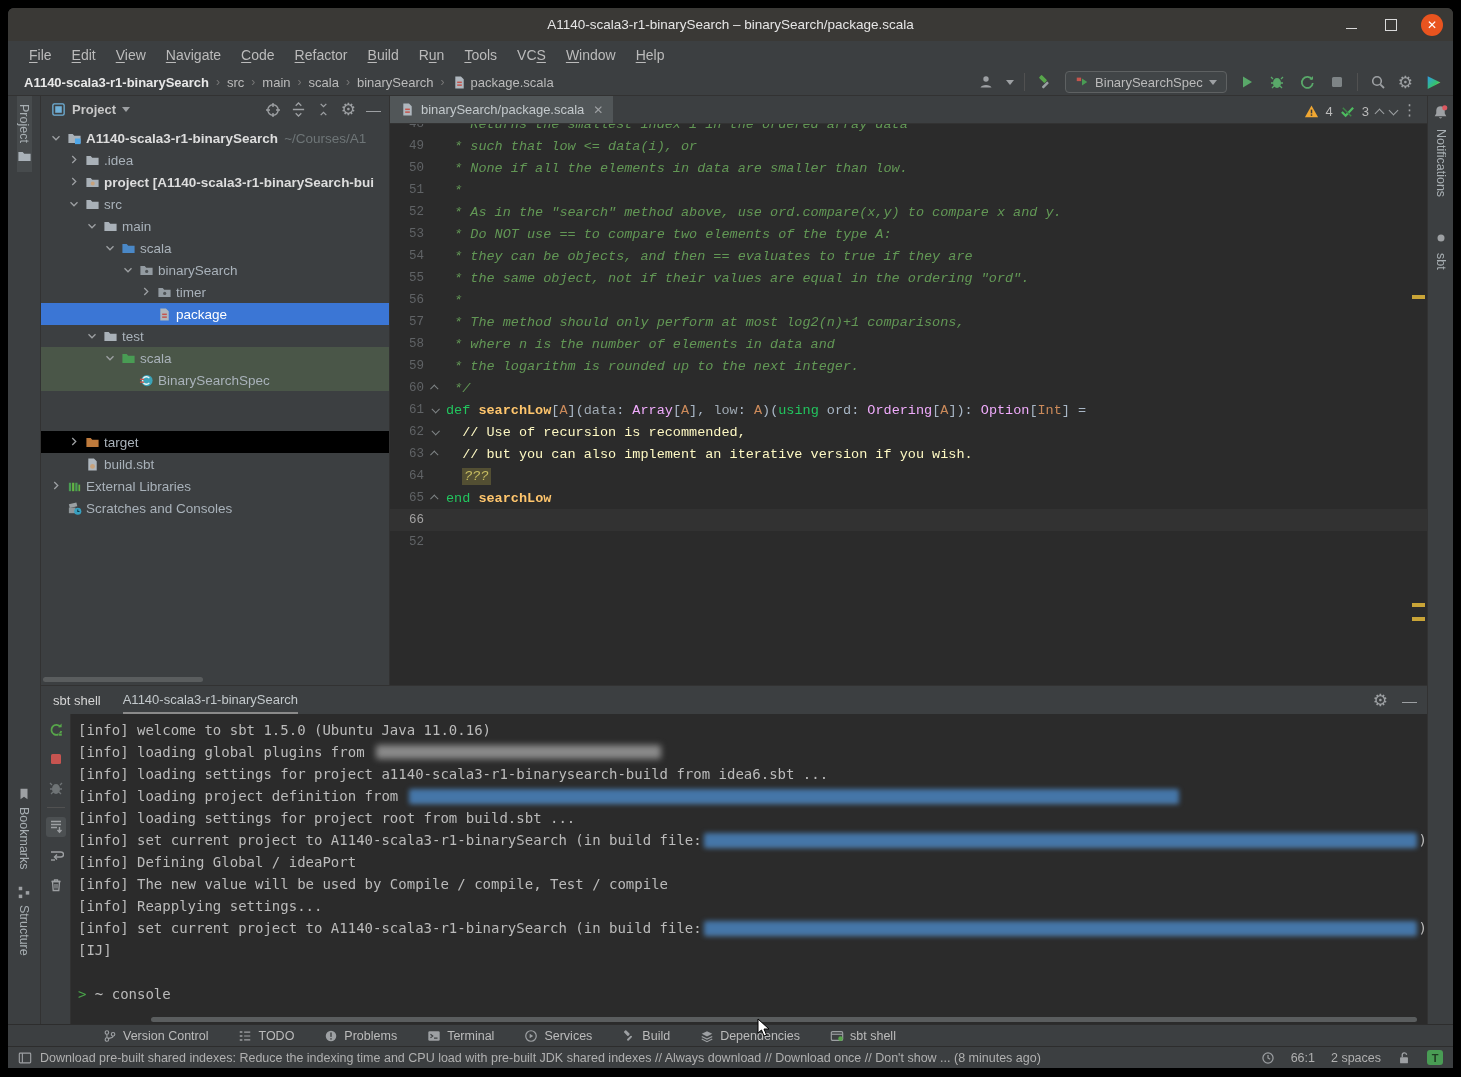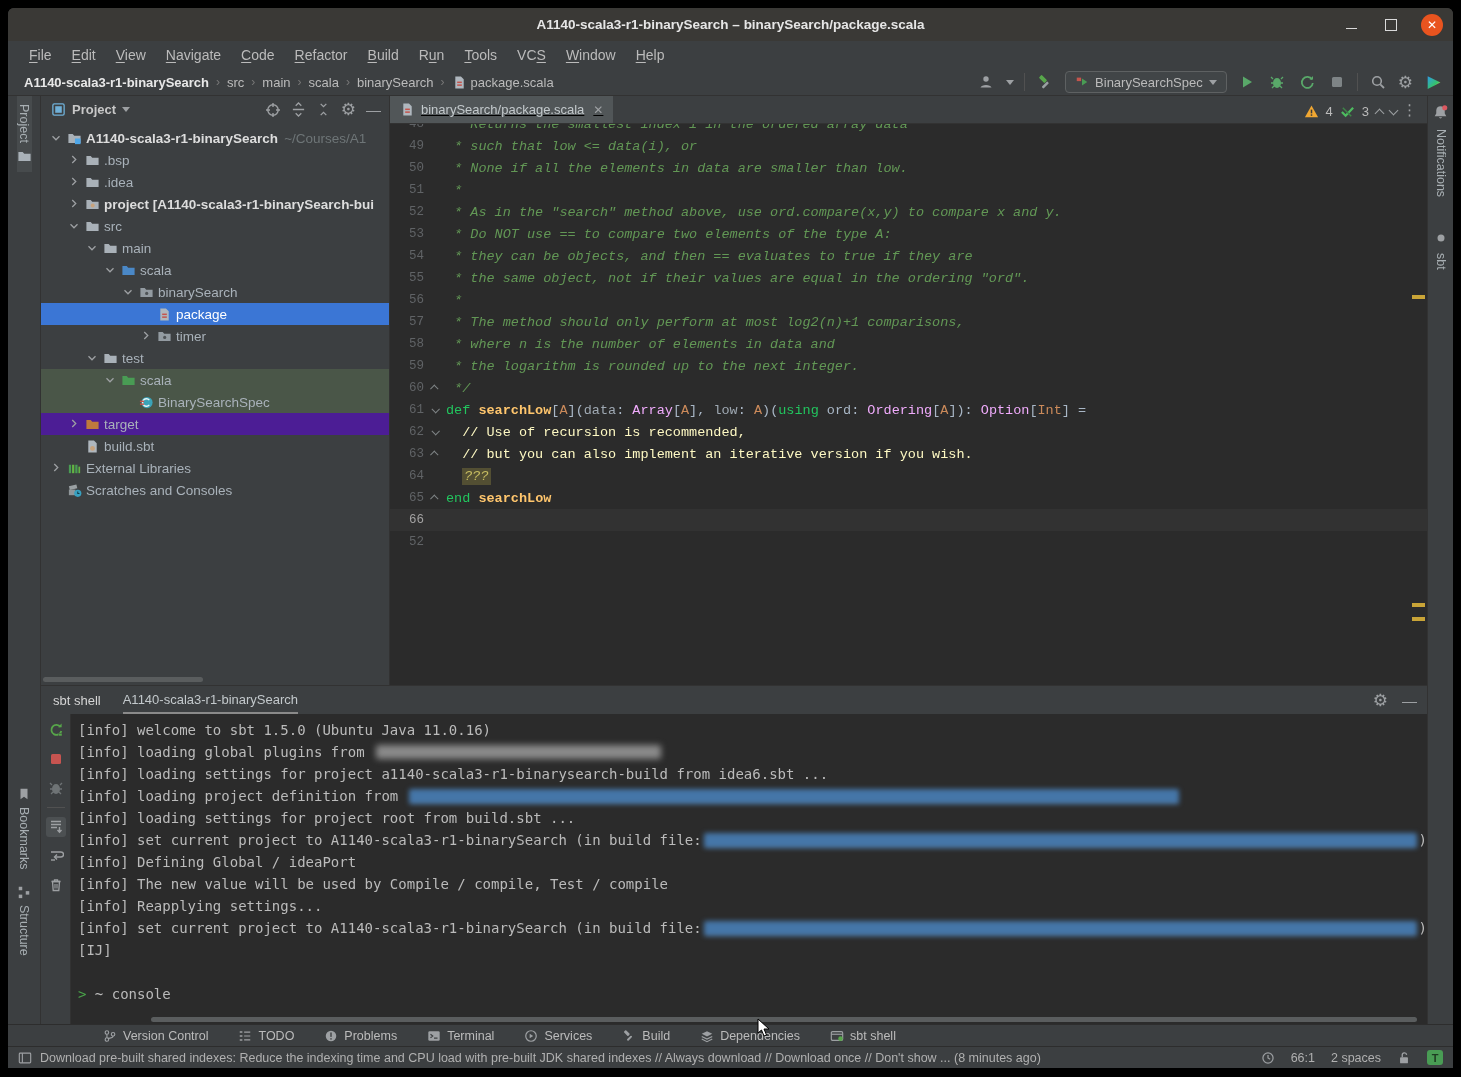--- a/index.html
+++ b/index.html
@@ -4,21 +4,21 @@
 <style>
   * { margin:0; padding:0; box-sizing:border-box; }
   html,body { background:#000; }
   .screen { position:relative; width:1461px; height:1077px; background:#000; overflow:hidden;
             font-family:"Liberation Sans", sans-serif; -webkit-font-smoothing:antialiased; }
   .window { position:absolute; left:8px; top:8px; width:1445px; height:1060px;
             background:#3C3F41; display:flex; flex-direction:column; overflow:hidden; border-radius:6px 6px 0 0; }
 
   
   .titlebar { height:33px; background:#3A3936; display:flex; align-items:center; position:relative; flex:0 0 auto; }
-  .title-text { position:absolute; left:0; right:0; text-align:center; color:#E6E6E6; font-size:13.5px; font-weight:bold; }
+  .title-text { position:absolute; left:0; right:0; text-align:center; color:#E6E6E6; font-size:13.5px; font-weight:normal; }
   .win-btns { position:absolute; right:10px; top:0; height:33px; display:flex; align-items:center; gap:22px; }
   .wb { width:17px; height:17px; display:flex; align-items:center; justify-content:center; color:#E0E0E0; font-size:13px; }
   .wb.min::after{ content:""; width:11px; height:1.6px; background:#DADADA; margin-top:8px; }
   .wb.max::after{ content:""; width:10px; height:10px; border:1.6px solid #DADADA; }
   .wb.close { width:22px; height:22px; border-radius:50%; background:#E9541F; }
   .wb.close::after{ content:"✕"; color:#fff; font-size:12px; }
 
   
   .menubar { height:28px; background:#3C3F41; display:flex; align-items:center; padding-left:12px; gap:2px; flex:0 0 auto; }
   .menu-item { color:#BBBBBB; font-size:14px; padding:3px 9px; border-radius:3px; }
@@ -58,27 +58,27 @@
   .tree { flex:1; overflow:hidden; padding-top:3px; font-size:13.5px; white-space:nowrap; }
   .tree-row { height:22px; display:flex; align-items:center; color:#A9B2BA; }
   .tree-row .chev { width:18px; display:flex; justify-content:center; flex:0 0 auto; }
   .tree-row .ticon { width:18px; display:flex; justify-content:center; flex:0 0 auto; }
   .tree-row .lbl { margin-left:3px; }
   .tree-row .lbl.bold { color:#DDDDDD; font-weight:bold; }
   .tree-row .suffix { color:#6E7577; margin-left:6px; }
   .tree-row.selected { background:#3B76D5; }
   .tree-row.selected .lbl { color:#FFFFFF; }
   .tree-row.wash-test { background:#4A5648; }
-  .tree-row.wash-excluded { background:#4c1d95; }
+  .tree-row.wash-excluded { background:#000000;margin-top:40px; }
   .pp-hscroll { position:absolute; left:2px; bottom:3px; width:160px; height:5px; border-radius:3px; background:#5A5D5E; }
 
   
   .editor-col { flex:1; display:flex; flex-direction:column; min-width:0; background:#2B2B2B; position:relative; }
   .tabbar { height:28px; background:#3C3F41; display:flex; align-items:stretch; border-bottom:1px solid #323232; flex:0 0 auto; }
-  .etab { display:flex; align-items:center; gap:6px; background:#515658; padding:0 10px;text-decoration:underline; }
+  .etab { display:flex; align-items:center; gap:6px; background:#515658; padding:0 10px; }
   .etab .lbl { color:#C3C9CC; font-size:13px; }
   .etab .x { color:#9DA0A3; font-size:12px; margin-left:3px; }
   .tabbar .kebab { margin-left:auto; color:#9DA0A3; font-size:15px; display:flex; align-items:center; padding:0 10px; }
   .code-area { flex:1; overflow:hidden; position:relative; font-family:Liberation Mono, monospace; font-size:13.5px; }
   .code-scroll { margin-top:-11px; }
   .code-line { height:22px; display:flex; align-items:center; white-space:pre; }
   .code-line.caret-line { background:#323232; }
   .gut-num { width:34px; text-align:right; color:#606366; flex:0 0 auto; font-size:12.5px; }
   .gut-fold { width:22px; flex:0 0 auto; display:flex; justify-content:center; align-items:center; }
   .fold-mark { width:6px; height:6px; border-right:1.6px solid #7F8486; border-bottom:1.6px solid #7F8486; }
@@ -354,33 +354,20 @@
                   <span class="chev">
                     <svg width="14" height="14" viewBox="0 0 16 16">
                       <path d="M6 3.5l4 4-4 4" stroke="#9DA0A3" stroke-width="1.5" fill="none"></path>
                     </svg>
                   </span>
                   <span class="ticon">
                     <svg width="15" height="15" viewBox="0 0 16 16">
                       <path d="M1.5 3.2h4.6l1.6 1.8h6.8v7.8H1.5z" fill="#A9B1B8"></path>
                     </svg>
                   </span>
-                  <span class="lbl">.bsp</span>
-                </div>
-                <div class="tree-row" style="padding-left: 24px;">
-                  <span class="chev">
-                    <svg width="14" height="14" viewBox="0 0 16 16">
-                      <path d="M6 3.5l4 4-4 4" stroke="#9DA0A3" stroke-width="1.5" fill="none"></path>
-                    </svg>
-                  </span>
-                  <span class="ticon">
-                    <svg width="15" height="15" viewBox="0 0 16 16">
-                      <path d="M1.5 3.2h4.6l1.6 1.8h6.8v7.8H1.5z" fill="#A9B1B8"></path>
-                    </svg>
-                  </span>
                   <span class="lbl">.idea</span>
                 </div>
                 <div class="tree-row" style="padding-left: 24px;">
                   <span class="chev">
                     <svg width="14" height="14" viewBox="0 0 16 16">
                       <path d="M6 3.5l4 4-4 4" stroke="#9DA0A3" stroke-width="1.5" fill="none"></path>
                     </svg>
                   </span>
                   <span class="ticon">
                     <svg width="15" height="15" viewBox="0 0 16 16">
@@ -435,45 +422,45 @@
                       <path d="M4 6l4 4 4-4" stroke="#9DA0A3" stroke-width="1.5" fill="none"></path>
                     </svg>
                   </span>
                   <span class="ticon">
                     <svg width="15" height="15" viewBox="0 0 16 16">
                       <path d="M1.5 3.2h4.6l1.6 1.8h6.8v7.8H1.5z" fill="#939BA1"></path>
                       <circle cx="8.2" cy="9" r="1.7" fill="#4E5356"></circle>
                     </svg>
                   </span>
                   <span class="lbl">binarySearch</span>
+                </div>
+                <div class="tree-row" style="padding-left: 96px;">
+                  <span class="chev">
+                    <svg width="14" height="14" viewBox="0 0 16 16">
+                      <path d="M6 3.5l4 4-4 4" stroke="#9DA0A3" stroke-width="1.5" fill="none"></path>
+                    </svg>
+                  </span>
+                  <span class="ticon">
+                    <svg width="15" height="15" viewBox="0 0 16 16">
+                      <path d="M1.5 3.2h4.6l1.6 1.8h6.8v7.8H1.5z" fill="#939BA1"></path>
+                      <circle cx="8.2" cy="9" r="1.7" fill="#4E5356"></circle>
+                    </svg>
+                  </span>
+                  <span class="lbl">timer</span>
                 </div>
                 <div class="tree-row selected" style="padding-left: 96px;">
                   <span class="chev"></span>
                   <span class="ticon">
                     <svg width="15" height="15" viewBox="0 0 16 16">
                       <path d="M3.5 1.5h6l3 3v10h-9z" fill="#AFB7BE"></path>
                       <rect x="5.5" y="7" width="5" height="1.6" fill="#C4554D"></rect>
                       <rect x="5.5" y="10" width="5" height="1.6" fill="#C4554D"></rect>
                     </svg>
                   </span>
                   <span class="lbl">package</span>
-                </div>
-                <div class="tree-row" style="padding-left: 96px;">
-                  <span class="chev">
-                    <svg width="14" height="14" viewBox="0 0 16 16">
-                      <path d="M6 3.5l4 4-4 4" stroke="#9DA0A3" stroke-width="1.5" fill="none"></path>
-                    </svg>
-                  </span>
-                  <span class="ticon">
-                    <svg width="15" height="15" viewBox="0 0 16 16">
-                      <path d="M1.5 3.2h4.6l1.6 1.8h6.8v7.8H1.5z" fill="#939BA1"></path>
-                      <circle cx="8.2" cy="9" r="1.7" fill="#4E5356"></circle>
-                    </svg>
-                  </span>
-                  <span class="lbl">timer</span>
                 </div>
                 <div class="tree-row" style="padding-left: 42px;">
                   <span class="chev">
                     <svg width="14" height="14" viewBox="0 0 16 16">
                       <path d="M4 6l4 4 4-4" stroke="#9DA0A3" stroke-width="1.5" fill="none"></path>
                     </svg>
                   </span>
                   <span class="ticon">
                     <svg width="15" height="15" viewBox="0 0 16 16">
                       <path d="M1.5 3.2h4.6l1.6 1.8h6.8v7.8H1.5z" fill="#A9B1B8"></path>

